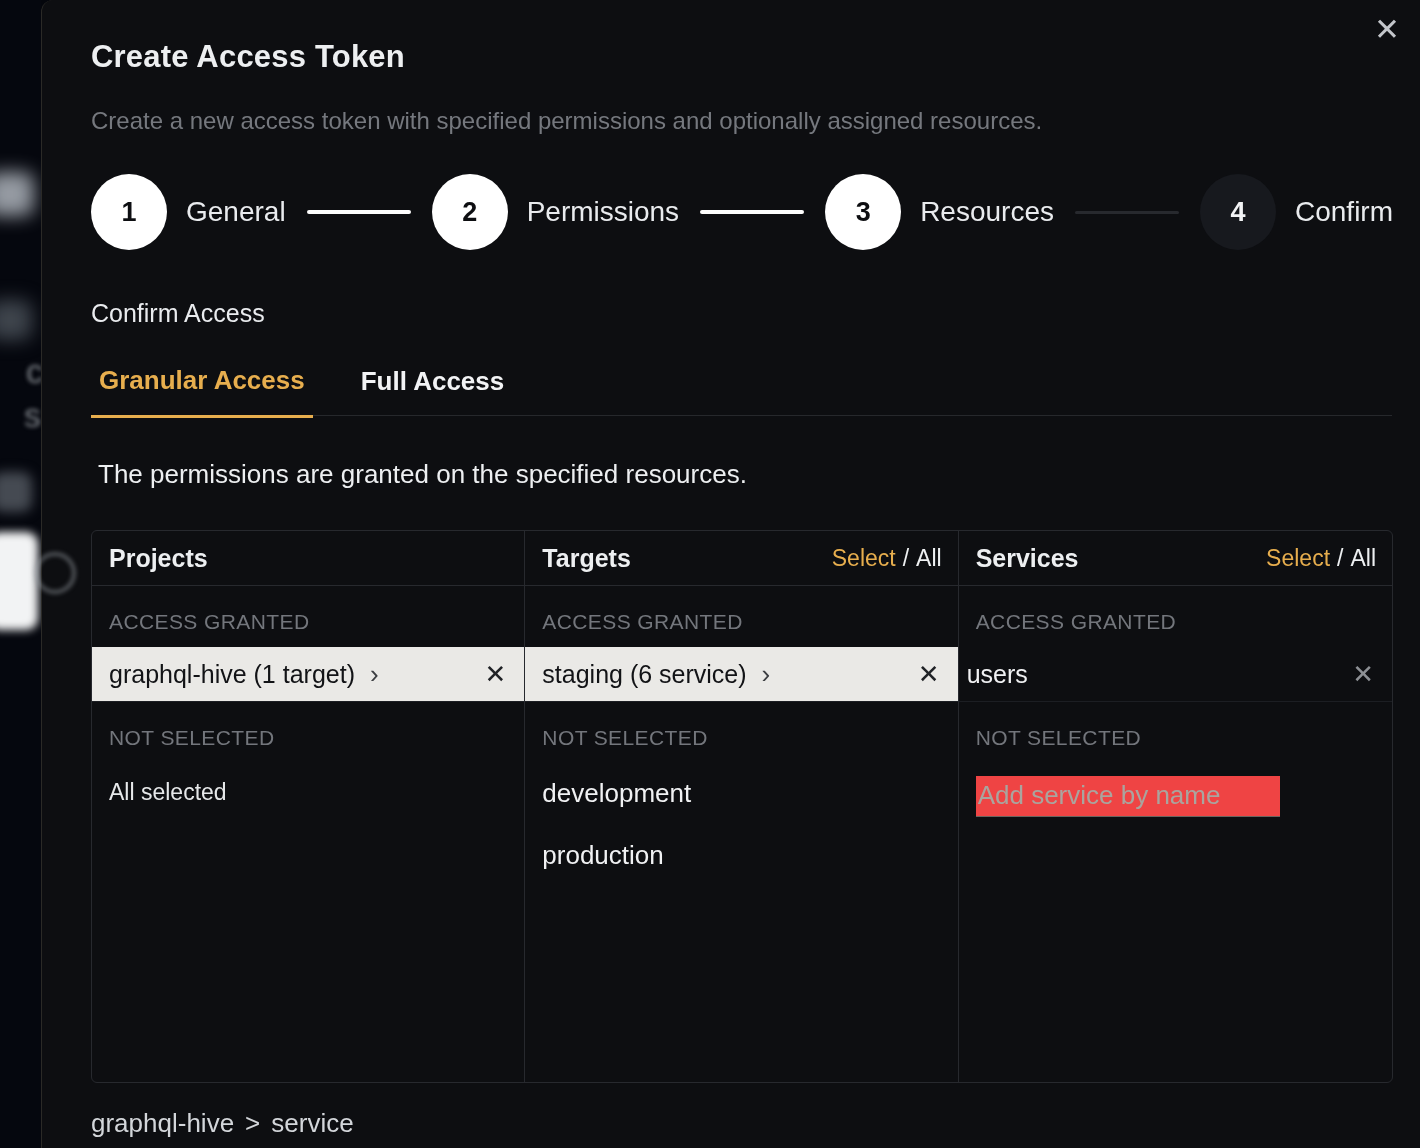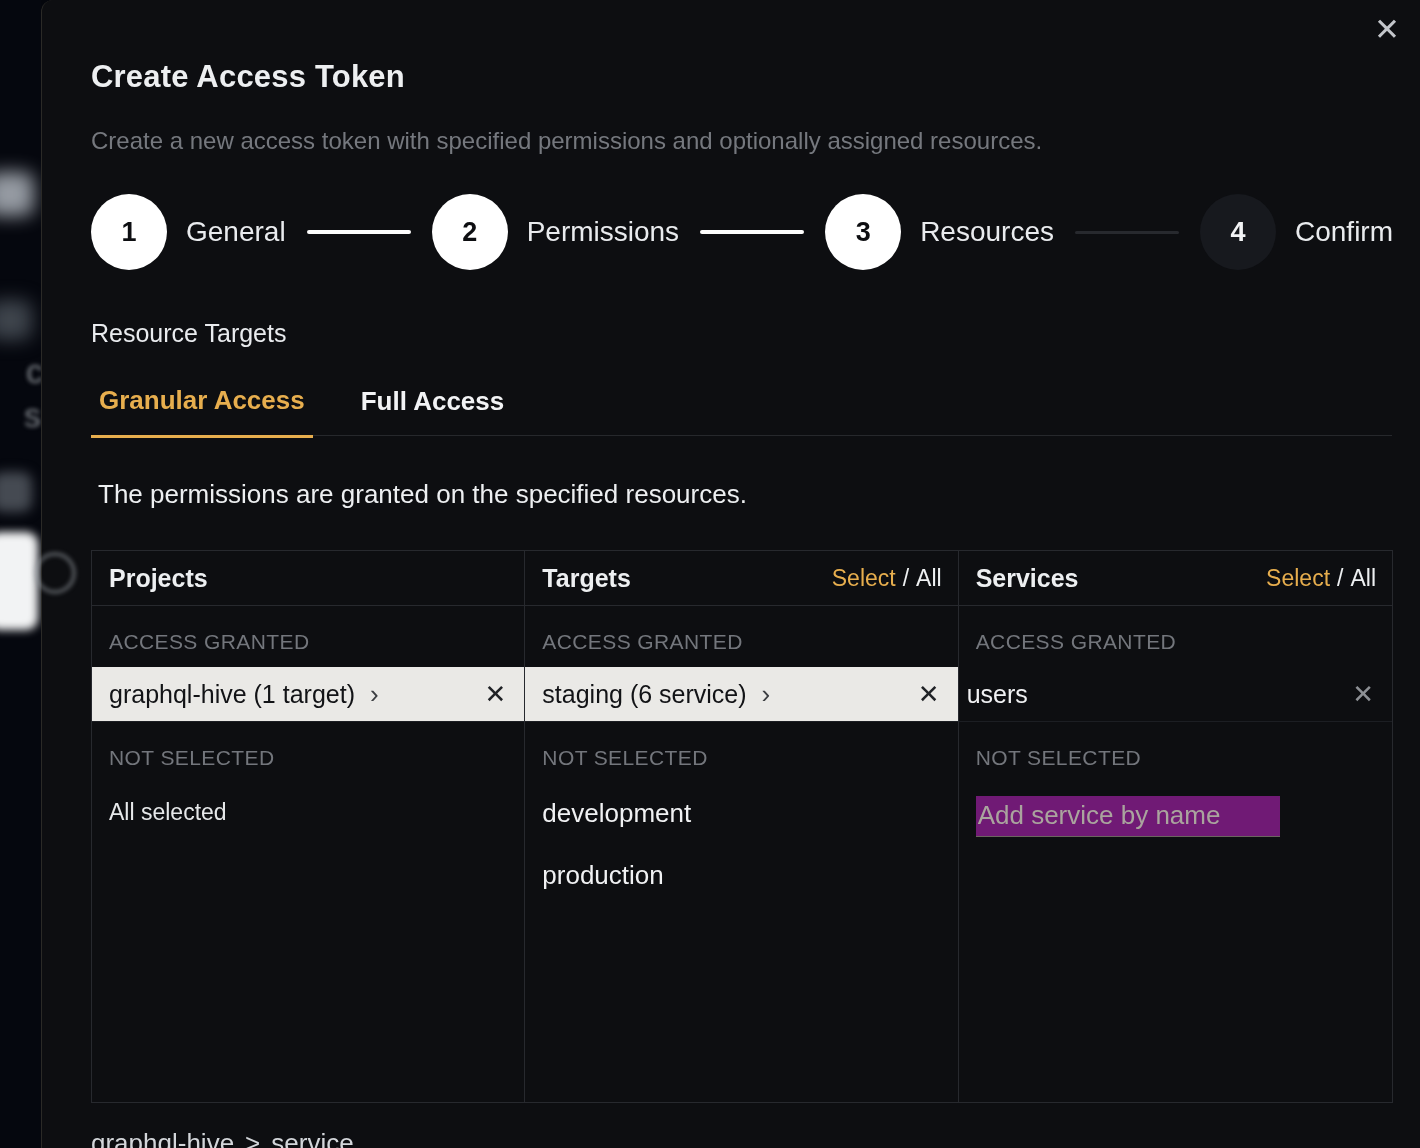--- a/index.html
+++ b/index.html
@@ -36,21 +36,21 @@
     border-top-left-radius: 12px;
     padding: 0 28px 0 49px;
     z-index: 2;
   }
   .close-btn {
     position: absolute; top: 14px; right: 20px;
     font-size: 31px; line-height: 1; color: #c3c6cb;
     background: none; border: none; cursor: pointer;
     font-family: "Liberation Sans", sans-serif;
   }
-  .modal-title { padding-top: 39px; font-size: 31px; font-weight: bold; color: #edeff1; letter-spacing: .2px; margin-top: 20px; }
+  .modal-title { padding-top: 39px; font-size: 31px; font-weight: bold; color: #edeff1; letter-spacing: .2px; }
   .modal-subtitle { margin-top: 32px; font-size: 24px; color: #75787e; }
 
   
   .stepper { margin-top: 39px; display: flex; align-items: center; width: 1302px; }
   .step { display: flex; align-items: center; gap: 19px; cursor: pointer; }
   .step-circle {
     width: 76px; height: 76px; border-radius: 50%;
     background: #ffffff; color: #0d0e11;
     font-size: 27px; font-weight: bold;
     display: flex; align-items: center; justify-content: center;
@@ -68,21 +68,21 @@
     font-size: 26px; font-weight: bold; color: #f2f3f5;
     padding: 0 8px 19px 8px; cursor: pointer; background: none; border: none;
     font-family: "Liberation Sans", sans-serif; position: relative; top: 1px;
   }
   .tab.active { color: #e7ae4e; border-bottom: 3px solid #e7ae4e; margin-bottom: -2px; }
   .description { margin-top: 43px; font-size: 26px; color: #edeff1; margin-left: 7px; }
 
   
   .picker {
     margin-top: 40px; width: 1302px; height: 553px;
-    border: 1px solid #27292e; border-radius: 0;
+    border: 1px solid #27292e; border-radius: 6px;
     display: grid; grid-template-columns: 1fr 1fr 1fr;
     overflow: hidden;
   }
   .col { border-right: 1px solid #27292e; display: flex; flex-direction: column; min-width: 0; }
   .col:last-child { border-right: none; }
   .col-header {
     height: 55px; flex: none;
     border-bottom: 1px solid #27292e;
     display: flex; align-items: center; justify-content: space-between;
     padding: 0 16px 0 17px;
@@ -113,21 +113,21 @@
     color: #f0f1f3; font-size: 25px;
   }
   .dark-row .row-x { color: #8d9095; }
 
   .note-item { padding: 16px 17px; font-size: 23px; color: #e6e8ea; }
   .pick-item { padding: 15px 17px 16px 17px; font-size: 26px; color: #f0f1f3; cursor: pointer; }
 
   .svc-input {
     margin: 13px 17px 0 17px;
     width: 304px; height: 41px;
-    background: #701a75;
+    background: #ef4444;
     border: none; border-bottom: 1px solid #6b655f;
     color: #edeff1; font-size: 26px; padding: 0 6px 2px 2px;
     font-family: "Liberation Sans", sans-serif;
   }
   .svc-input::placeholder { color: #aaa49e; opacity: 1; }
 
   
   .breadcrumb { margin-top: 25px; font-size: 26px; color: #d3d6da; }
   .crumb-sep { margin: 0 11px; color: #d3d6da; }
 </style>
@@ -166,21 +166,21 @@
       <div class="step-circle">3</div>
       <div class="step-label">Resources</div>
     </div>
     <div class="connector dim"></div>
     <div class="step upcoming">
       <div class="step-circle">4</div>
       <div class="step-label">Confirm</div>
     </div>
   </div>
 
-  <h2 class="section-heading">Resource Targets</h2>
+  <h2 class="section-heading">Confirm Access</h2>
 
   <div class="tabs">
     <button class="tab active">Granular Access</button>
     <button class="tab">Full Access</button>
   </div>
 
   <p class="description">The permissions are granted on the specified resources.</p>
 
   <div class="picker">
 

